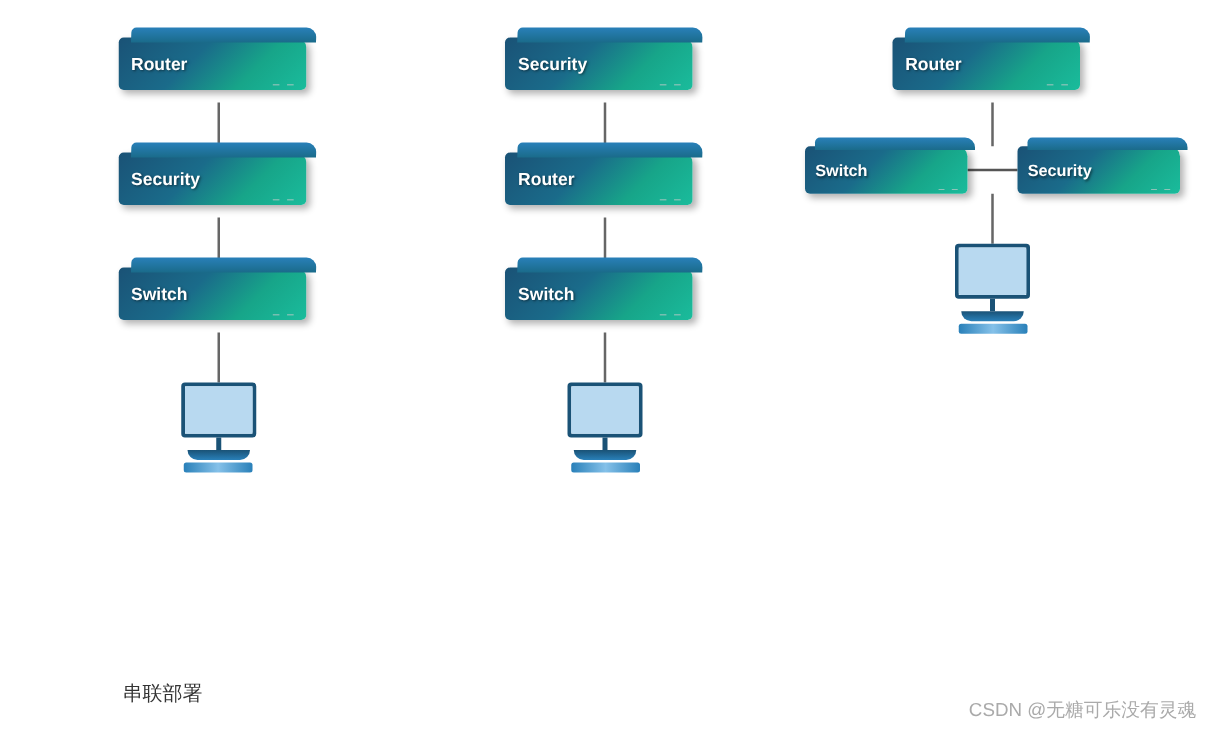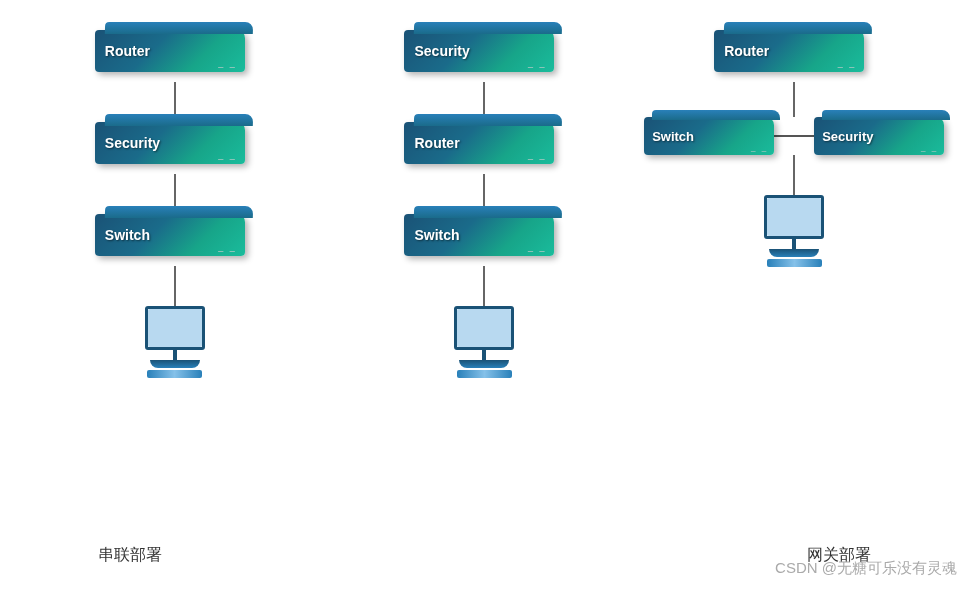--- a/index.html
+++ b/index.html
@@ -332,16 +332,15 @@
       <div class="monitor-stand"></div>
       <div class="monitor-base"></div>
       <div class="keyboard"></div>
     </div>
   </div>
 
 </div>
 
 <div class="caption-row">
   <div class="caption">串联部署</div>
-  <div class="caption">网关部署</div>
 </div>
 
 <div class="watermark">CSDN @无糖可乐没有灵魂</div>
 
 </body></html>

